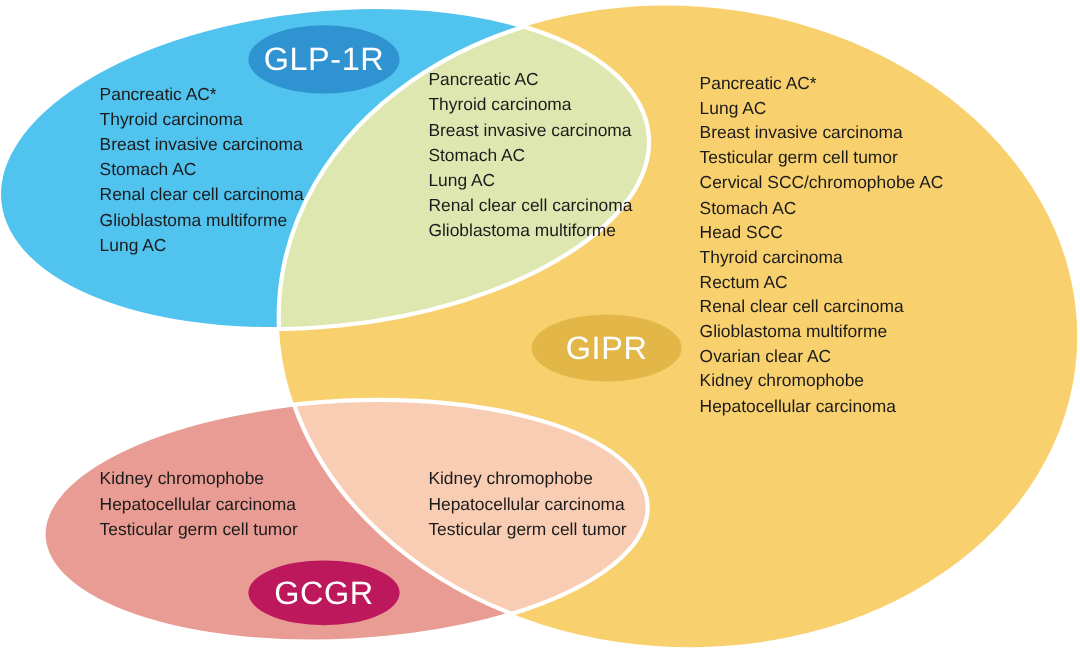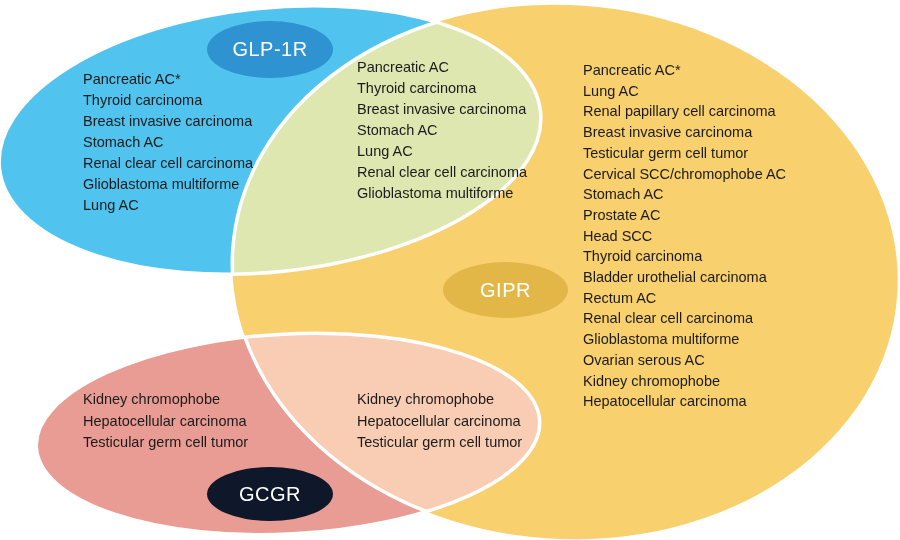--- a/index.html
+++ b/index.html
@@ -23,26 +23,26 @@
   .venn-list.tall { line-height: 20.7px; }
   .venn-list.loose { line-height: 21.6px; }
 
   .badge {
     position: absolute;
     display: flex;
     align-items: center;
     justify-content: center;
     border-radius: 50%;
     color: #ffffff;
-    font-size: 20px;
+    font-size: 27px;
     letter-spacing: 0.5px;
   }
   .badge-glp1r { left: 207px; top: 21px;  width: 126px; height: 57px; background: #2e93d0; }
   .badge-gipr  { left: 443px; top: 262px; width: 125px; height: 56px; background: #e2b748; align-items: center; }
-  .badge-gcgr  { left: 207px; top: 467px; width: 126px; height: 54px; background: #0f172a; }
+  .badge-gcgr  { left: 207px; top: 467px; width: 126px; height: 54px; background: #be185d; }
 
   .list-glp1r      { left: 83px;  top: 69px; }
   .list-glp1r-gipr { left: 357px; top: 57px; }
   .list-gipr       { left: 583px; top: 60px; }
   .list-gcgr       { left: 83px;  top: 389px; }
   .list-gcgr-gipr  { left: 357px; top: 389px; }
 </style>
 </head>
 <body>
 
@@ -114,33 +114,30 @@
       <div>Breast invasive carcinoma</div>
       <div>Stomach AC</div>
       <div>Lung AC</div>
       <div>Renal clear cell carcinoma</div>
       <div>Glioblastoma multiforme</div>
     </div>
 
   <div class="venn-list tall list-gipr">
       <div>Pancreatic AC*</div>
       <div>Lung AC</div>
-      <div>Renal papillary cell carcinoma</div>
       <div>Breast invasive carcinoma</div>
       <div>Testicular germ cell tumor</div>
       <div>Cervical SCC/chromophobe AC</div>
       <div>Stomach AC</div>
-      <div>Prostate AC</div>
       <div>Head SCC</div>
       <div>Thyroid carcinoma</div>
-      <div>Bladder urothelial carcinoma</div>
       <div>Rectum AC</div>
       <div>Renal clear cell carcinoma</div>
       <div>Glioblastoma multiforme</div>
-      <div>Ovarian serous AC</div>
+      <div>Ovarian clear AC</div>
       <div>Kidney chromophobe</div>
       <div>Hepatocellular carcinoma</div>
     </div>
 
   <div class="venn-list loose list-gcgr">
       <div>Kidney chromophobe</div>
       <div>Hepatocellular carcinoma</div>
       <div>Testicular germ cell tumor</div>
     </div>
 

